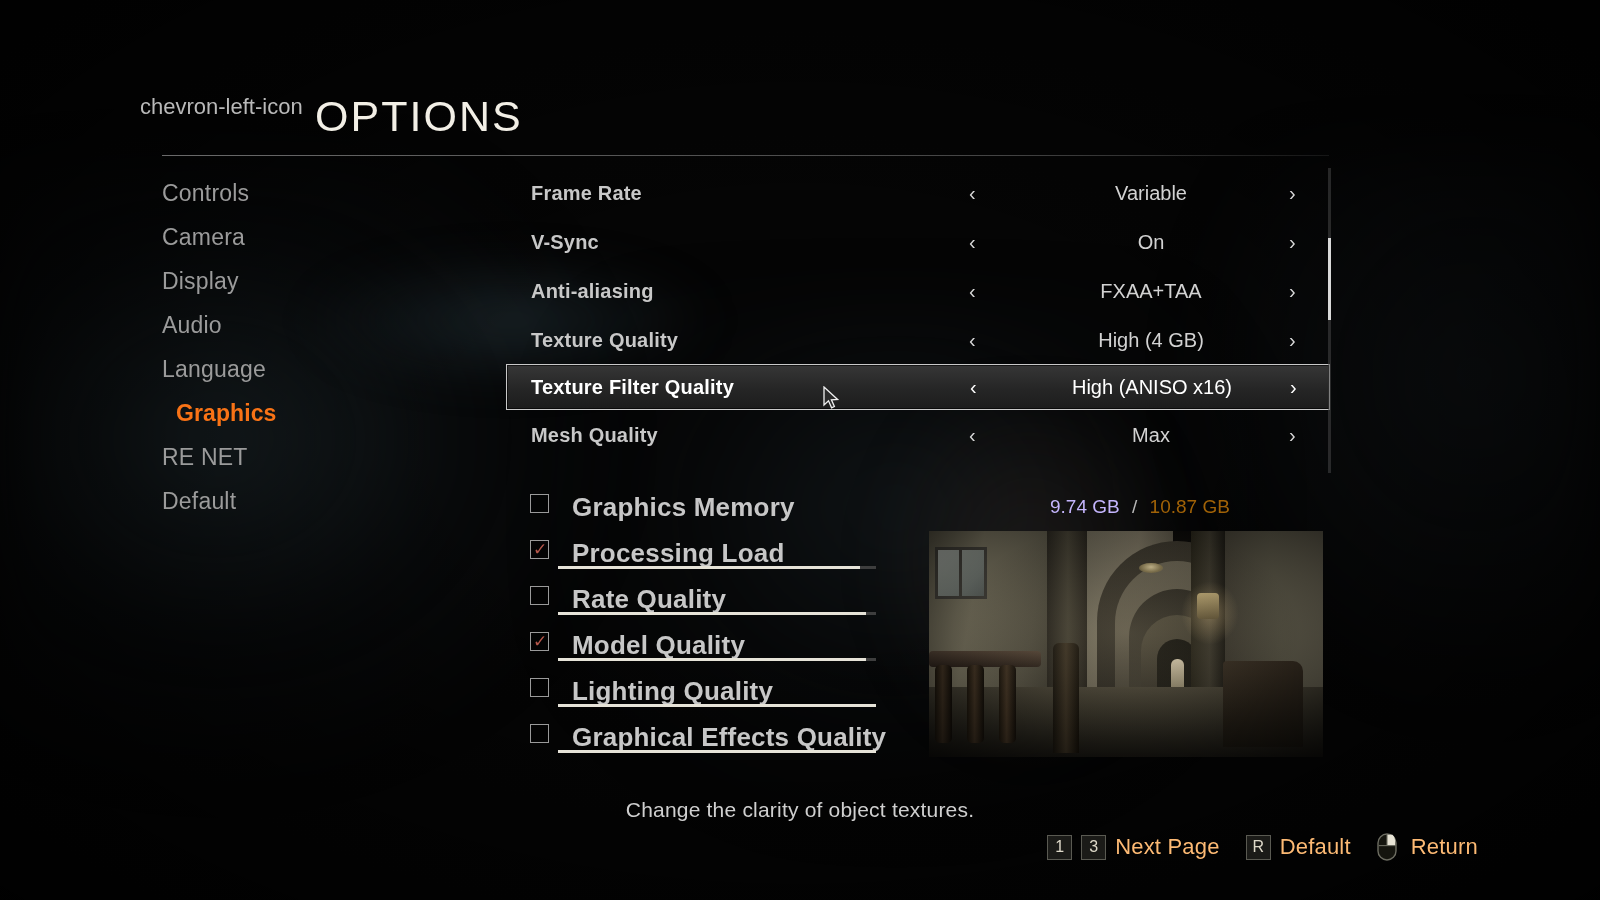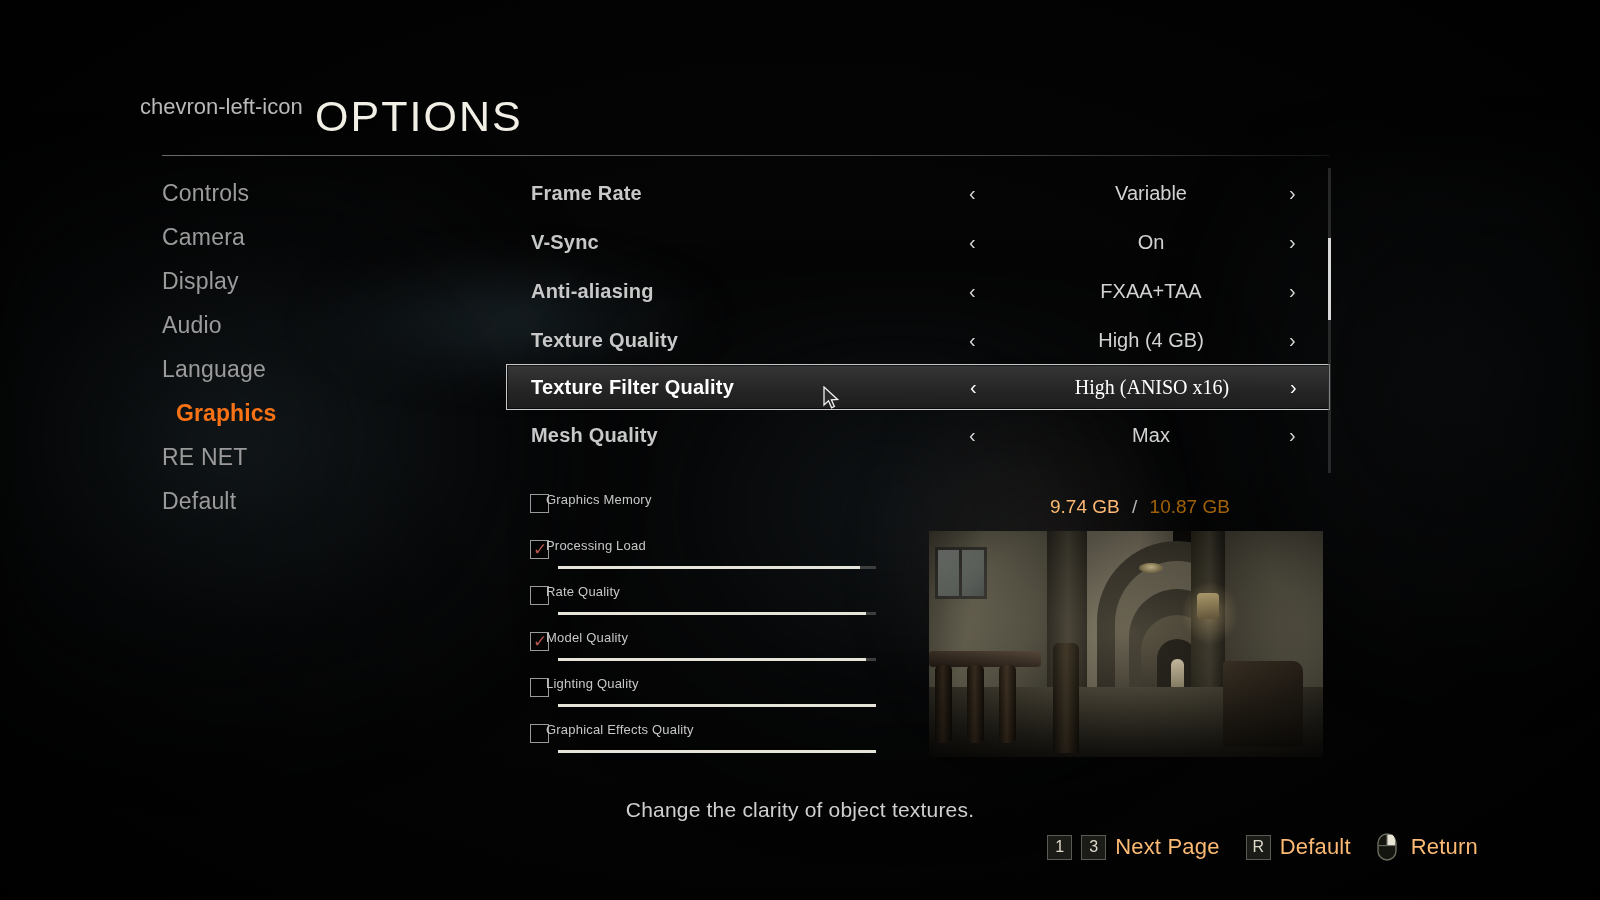--- a/index.html
+++ b/index.html
@@ -83,21 +83,21 @@
     position:absolute; left:505px; top:50%; transform:translateY(-50%);
     width:280px; text-align:center; font-size:20px; color:#d2d2d2; white-space:nowrap;
   }
   .row.selected {
     background:linear-gradient(to bottom, rgba(58,58,58,.92) 0%, rgba(40,40,40,.92) 55%, rgba(30,30,30,.92) 100%);
     border:1px solid #c9c9c9;
     box-shadow:0 0 0 1px rgba(0,0,0,.6) inset;
     height:46px;
   }
   .row.selected .label { color:#ffffff; left:24px; }
-  .row.selected .value { color:#ffffff;font-family:Liberation Serif, serif; }
+  .row.selected .value { color:#ffffff; }
   .row.selected .arrow-l, .row.selected .arrow-r { color:#ffffff; }
 
   
   #list-scroll { position:absolute; left:1328px; top:168px; width:3px; height:305px; background:rgba(70,70,70,.55); }
   #list-scroll .thumb { position:absolute; left:0; top:70px; width:3px; height:82px; background:#d9d9d9; }
 
   
   #cursor { position:absolute; left:823px; top:386px; width:18px; height:24px; }
 
   
@@ -105,31 +105,31 @@
   .meter { position:relative; height:46px; }
   .meter .cb {
     position:absolute; left:24px; top:6px; width:19px; height:19px;
     border:1px solid #9a9a9a; background:rgba(0,0,0,.25);
   }
   .meter .cb .tick {
     position:absolute; left:2px; top:0px; width:15px; height:17px;
     color:#b4564a; font-size:17px; line-height:17px;
   }
   .meter .mlabel {
-    position:absolute; left:40px; top:4px; font-size:13px; color:#c7c7c7; letter-spacing:.2px;
+    position:absolute; left:66px; top:4px; font-size:26px; color:#c7c7c7; letter-spacing:.2px;font-weight:bold;
   }
   .meter .bar {
     position:absolute; left:52px; top:32px; height:3px; width:318px;
     background:#3e3e3e;
   }
   .meter .bar .fill { position:absolute; left:0; top:0; height:3px; background:#e6e3d8; }
 
   
   #memline { position:absolute; left:1050px; top:496px; font-size:19px; white-space:nowrap; }
-  #memline .used { color:#fdba74;text-align:right; }
+  #memline .used { color:#c4b5fd;text-align:right; }
   #memline .sep  { color:#b9b9b9; margin:0 7px; }
   #memline .total{ color:#a16207; }
 
   
   #preview {
     position:absolute; left:929px; top:531px; width:394px; height:226px;
     overflow:hidden; background:#0b0a08;
   }
   #preview .scene { position:absolute; inset:0; }
   .p-wall-l { position:absolute; left:0; top:0; width:120px; height:100%;

